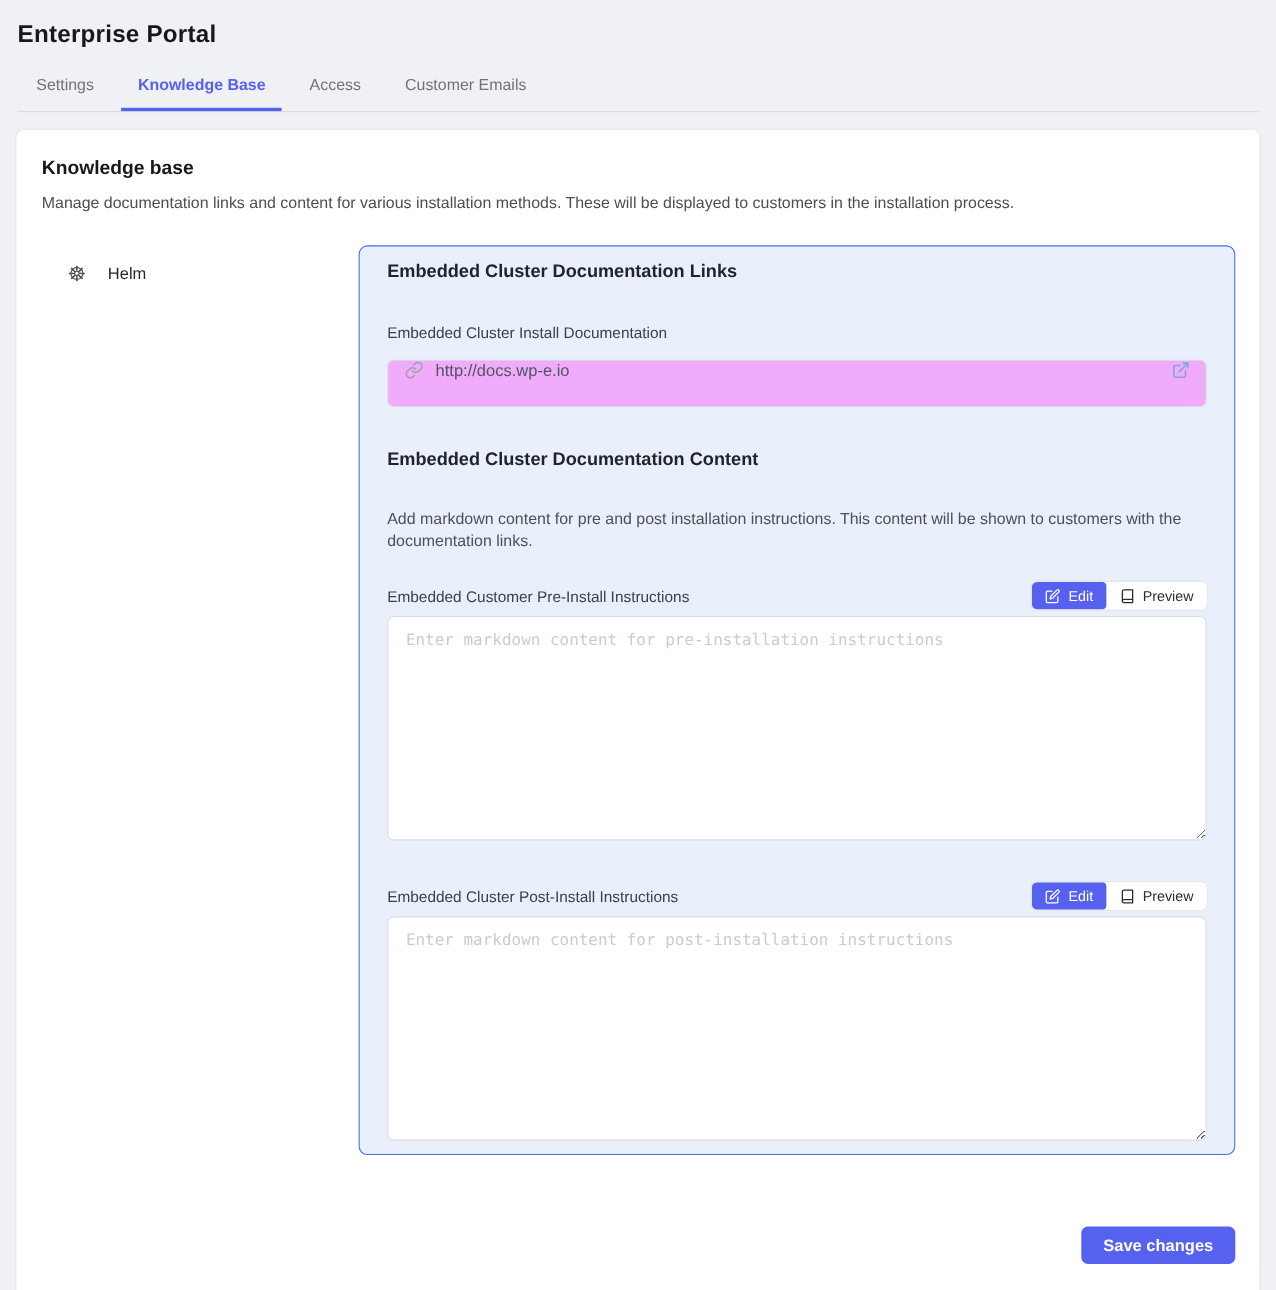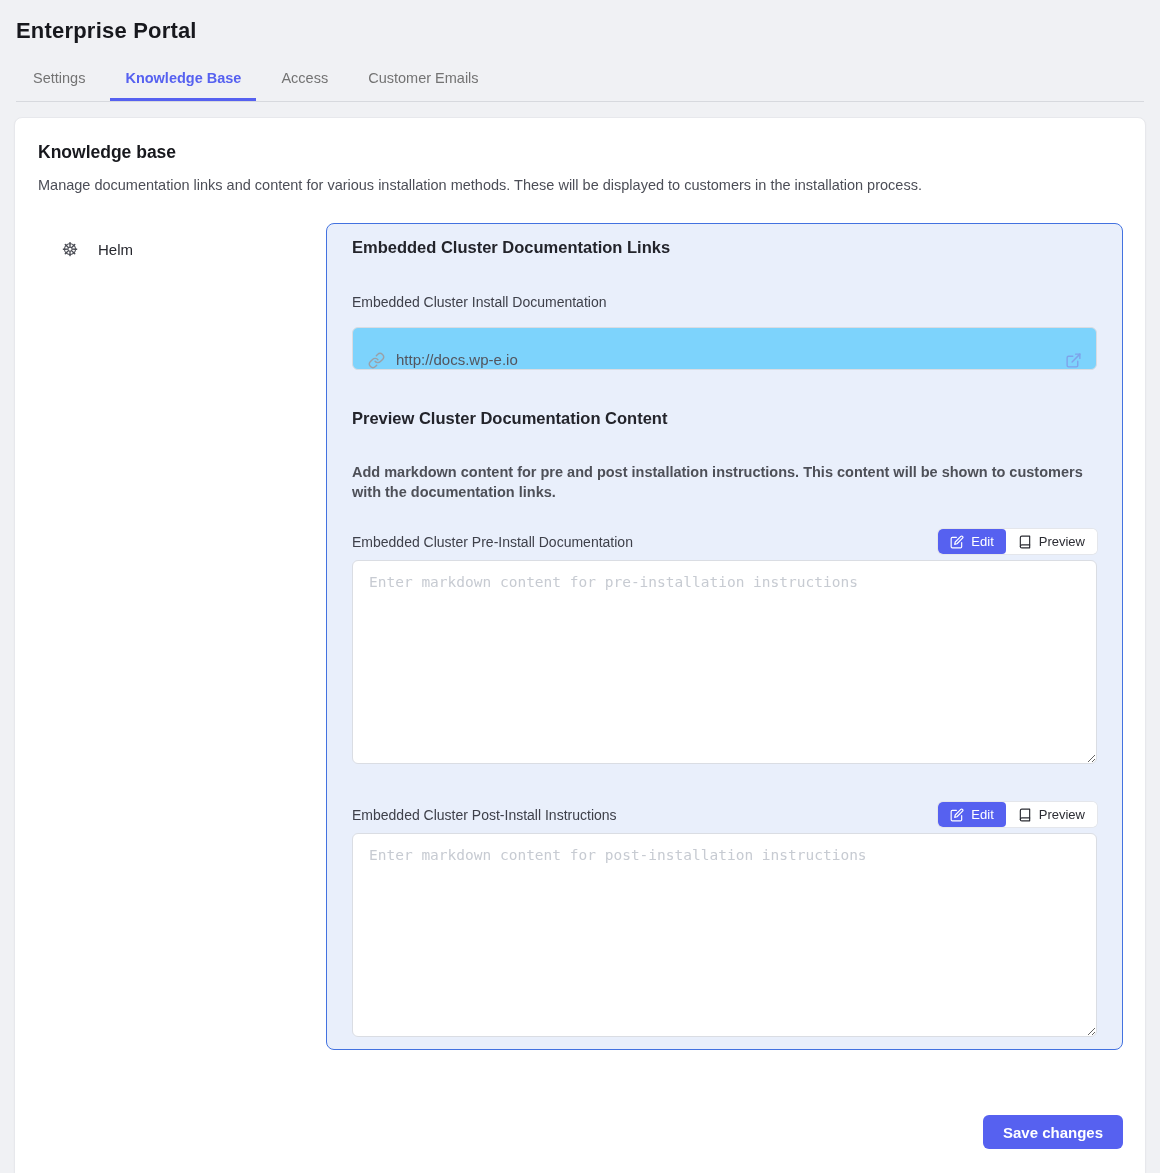--- a/index.html
+++ b/index.html
@@ -61,32 +61,32 @@
   
   .panel{
     flex:1;background:var(--panel-bg);
     border:1px solid var(--panel-border);border-radius:8px;
     padding:12px 25px;
   }
   .panel h3{margin:2px 0 0;font-size:16.5px;font-weight:700;color:#23242b;}
   .field-label{display:block;font-size:14px;color:#3e404a;}
   .links-label{margin-top:37px;}
   .url-box{
-    margin-top:17px;height:43px;background:#7dd3fc;
+    margin-top:17px;height:43px;background:#f0abfc;
     border:1px solid #d9dce2;border-radius:6px;
-    display:flex;align-items:flex-end;gap:9px;padding:0 14px 0 15px;
+    display:flex;align-items:flex-start;gap:9px;padding:0 14px 0 15px;
   }
   .url-box input{
     flex:1;border:none;outline:none;background:transparent;
     font-family:"Liberation Sans", sans-serif;
     font-size:15px;color:#53555e;
   }
   .ext-btn{border:none;background:transparent;padding:0;display:flex;cursor:pointer;}
   .content-title{margin-top:39px !important;}
-  .content-desc{margin:34px 0 0;font-size:14.5px;color:#4e5058;line-height:20px;max-width:760px;font-weight:bold;}
+  .content-desc{margin:34px 0 0;font-size:14.5px;color:#4e5058;line-height:20px;max-width:760px;}
   .field-header{
     display:flex;justify-content:space-between;align-items:center;
     margin-top:27px;
   }
   .field-header.second{margin-top:38px;}
   .seg-group{
     display:flex;background:#fff;border-radius:5px;
     box-shadow:0 0 0 1px #e4e6eb;overflow:hidden;
   }
   .seg-btn{
@@ -156,25 +156,25 @@
         <input type="text" value="http://docs.wp-e.io" style="">
         <button class="ext-btn">
           <svg width="17" height="17" viewBox="0 0 24 24" fill="none" stroke="#7ea3ea" stroke-width="2" stroke-linecap="round" stroke-linejoin="round">
             <path d="M18 13v6a2 2 0 0 1-2 2H5a2 2 0 0 1-2-2V8a2 2 0 0 1 2-2h6"></path>
             <polyline points="15 3 21 3 21 9"></polyline>
             <line x1="10" y1="14" x2="21" y2="3"></line>
           </svg>
         </button>
       </div>
 
-      <h3 class="content-title">Preview Cluster Documentation Content</h3>
+      <h3 class="content-title">Embedded Cluster Documentation Content</h3>
       <p class="content-desc">Add markdown content for pre and post installation instructions. This content will be shown to customers with the documentation links.</p>
 
       <div class="field-header">
-        <label class="field-label">Embedded Cluster Pre-Install Documentation</label>
+        <label class="field-label">Embedded Customer Pre-Install Instructions</label>
         <div class="seg-group">
           <button class="seg-btn active">
             <span>
               <svg width="14" height="14" viewBox="0 0 24 24" fill="none" stroke="#ffffff" stroke-width="2" stroke-linecap="round" stroke-linejoin="round">
                 <path d="M11 4H4a2 2 0 0 0-2 2v14a2 2 0 0 0 2 2h14a2 2 0 0 0 2-2v-7"></path>
                 <path d="M18.5 2.5a2.121 2.121 0 0 1 3 3L12 15l-4 1 1-4 9.5-9.5z"></path>
               </svg>
             </span>
             <span>Edit</span>
           </button>

